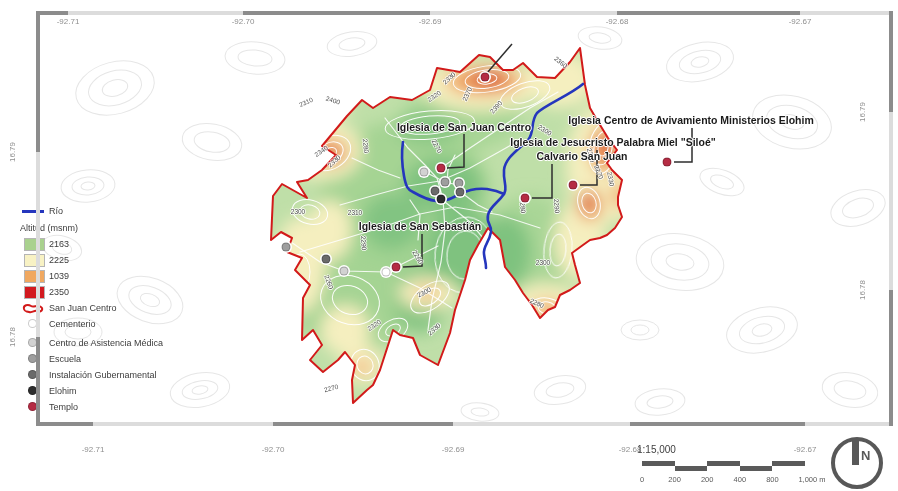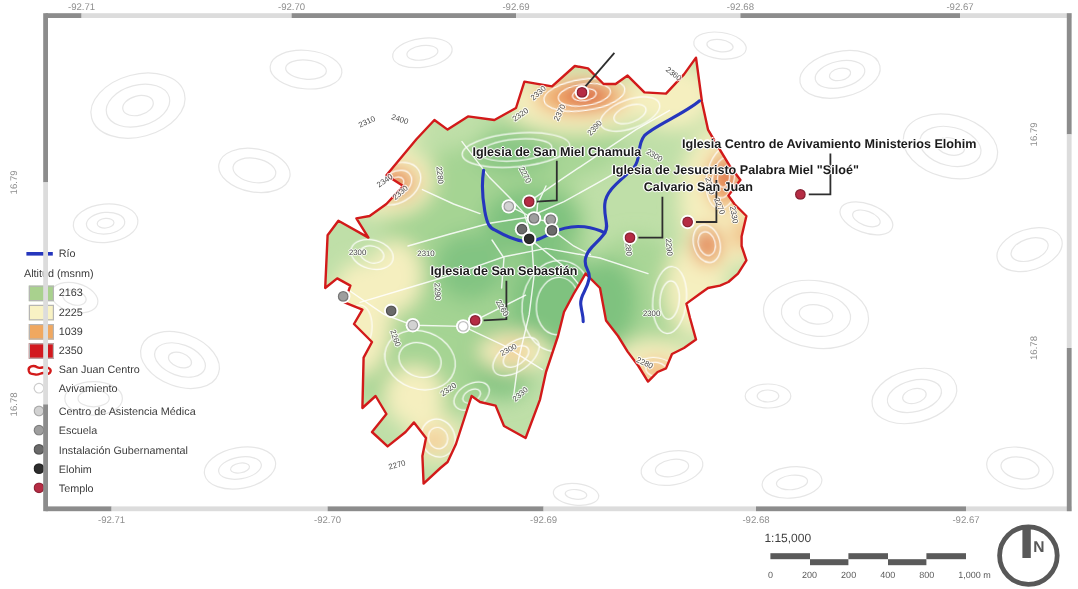--- a/index.html
+++ b/index.html
@@ -2,21 +2,21 @@
 <html style="--frame-dark: #8c8c8c; --frame-light: #dcdcdc; --axis-text: #8f8f8f; --boundary: #d21a1a; --river: #2536bd; --base-green: #bfdfa8; --mid-green: #a2d391; --dark-green: #7fc27f; --pale-yellow: #f5efbf; --orange: #efa15c; --high-red: #d2201f; --contour-outside: #e6e6e6; --contour-label: #4a4a4a; --label-text: #1b1b1b; --connector: #2e2e2e; --scalebar: #5a5a5a; --north: #585858; --legend-text: #3c3c3c;"><head>
 <meta charset="utf-8">
 <style>
   html,body{margin:0;padding:0;background:#fff;}
   #stage{position:relative;width:898px;height:491px;background:#fff;overflow:hidden;
          font-family:"Liberation Sans",sans-serif;}
   svg{position:absolute;left:0;top:0;}
   .fseg{position:absolute;}
   .fh{height:4px;} .fv{width:4px;}
   .fdark{background:var(--frame-dark);} .flight{background:var(--frame-light);}
-  .axlbl{position:absolute;font-size:8px;color:var(--axis-text);transform:translate(-50%,0);white-space:nowrap;}
+  .axlbl{position:absolute;font-size:8px;color:var(--axis-text);transform:translate(-50%,0);white-space:nowrap;margin-top:16px;}
   .axlblv{position:absolute;font-size:8px;color:var(--axis-text);transform:translate(-50%,-50%) rotate(-90deg);white-space:nowrap;}
   .clbl{position:absolute;font-size:6.5px;color:var(--contour-label);white-space:nowrap;
         text-shadow:0 1px 0 #fff,0 -1px 0 #fff,1px 0 0 #fff,-1px 0 0 #fff;}
   .mlabel{position:absolute;transform:translateX(-50%);font-size:10.5px;font-weight:600;color:var(--label-text);
         white-space:nowrap;text-shadow:0 1px 0 #fff,0 -1px 0 #fff,1px 0 0 #fff,-1px 0 0 #fff,0 0 2px #fff;}
   .dot{position:absolute;width:9px;height:9px;border-radius:50%;transform:translate(-50%,-50%);
         box-shadow:0 0 0 1.5px #fff;border:1px solid rgba(0,0,0,.25);box-sizing:border-box;}
   .legend{position:absolute;left:20px;top:202px;width:185px;}
   .litem{position:absolute;left:0;font-size:9px;color:var(--legend-text);white-space:nowrap;}
   .lsw{position:absolute;left:4px;width:19px;height:11px;border:0.5px solid #b5b5b5;}
@@ -313,21 +313,21 @@
   <div class="dot" style="left: 460px; top: 192px; background: rgb(106, 106, 106);"></div>
   <div class="dot" style="left: 326px; top: 259px; background: rgb(106, 106, 106);"></div>
   <div class="dot" style="left: 441px; top: 199px; background: rgb(45, 45, 45);"></div>
   <div class="dot" style="left: 441px; top: 168px; background: rgb(181, 44, 68);"></div>
   <div class="dot" style="left: 485px; top: 77px; background: rgb(181, 44, 68);"></div>
   <div class="dot" style="left: 667px; top: 162px; background: rgb(181, 44, 68);"></div>
   <div class="dot" style="left: 573px; top: 185px; background: rgb(181, 44, 68);"></div>
   <div class="dot" style="left: 525px; top: 198px; background: rgb(181, 44, 68);"></div>
   <div class="dot" style="left: 396px; top: 267px; background: rgb(181, 44, 68);"></div>
 
-  <div class="mlabel" style="left:464px;top:121px">Iglesia de San Miel Chamula</div>
+  <div class="mlabel" style="left:464px;top:121px">Iglesia de San Juan Centro</div>
   <div class="mlabel" style="left:691px;top:114px">Iglesia Centro de Avivamiento Ministerios Elohim</div>
   <div class="mlabel" style="left:613px;top:136px">Iglesia de Jesucristo Palabra Miel "Siloé"</div>
   <div class="mlabel" style="left:582px;top:150px">Calvario San Juan</div>
   <div class="mlabel" style="left:420px;top:220px">Iglesia de San Sebastián</div>
 
   <div class="legend">
     <div style="position:absolute;left:2px;top:8px;width:22px;height:3px;background:var(--river)"></div>
     <div class="ltxt" style="top:4px">Río</div>
     <div class="litem" style="top:21px">Altitud (msnm)</div>
     <div class="lsw" style="top: 36px; background: rgb(169, 209, 142);"></div>
@@ -336,21 +336,21 @@
     <div class="ltxt" style="top:53px">2225</div>
     <div class="lsw" style="top: 68px; background: rgb(240, 168, 96);"></div>
     <div class="ltxt" style="top:69px">1039</div>
     <div class="lsw" style="top: 84px; background: rgb(210, 25, 31);"></div>
     <div class="ltxt" style="top:85px">2350</div>
     <svg width="26" height="15" style="position:absolute;left:1px;top:99px">
       <path d="M3,8 C2,4 7,3 10,5 C13,7 16,3 20,6 C23,8 20,12 16,10 C13,9 12,12 8,11 C4,10 4,11 3,8 Z" fill="none" style="stroke:var(--boundary)" stroke-width="2"></path>
     </svg>
     <div class="ltxt" style="top:101px">San Juan Centro</div>
     <div class="ldot" style="top: 117px; background: rgb(255, 255, 255);"></div>
-    <div class="ltxt" style="top:117px">Avivamiento</div>
+    <div class="ltxt" style="top:117px">Cementerio</div>
     <div class="ldot" style="top: 136px; background: rgb(210, 210, 210);"></div>
     <div class="ltxt" style="top:136px">Centro de Asistencia Médica</div>
     <div class="ldot" style="top: 152px; background: rgb(158, 158, 158);"></div>
     <div class="ltxt" style="top:152px">Escuela</div>
     <div class="ldot" style="top: 168px; background: rgb(106, 106, 106);"></div>
     <div class="ltxt" style="top:168px">Instalación Gubernamental</div>
     <div class="ldot" style="top: 184px; background: rgb(45, 45, 45);"></div>
     <div class="ltxt" style="top:184px">Elohim</div>
     <div class="ldot" style="top: 200px; background: rgb(181, 44, 68);"></div>
     <div class="ltxt" style="top:200px">Templo</div>

